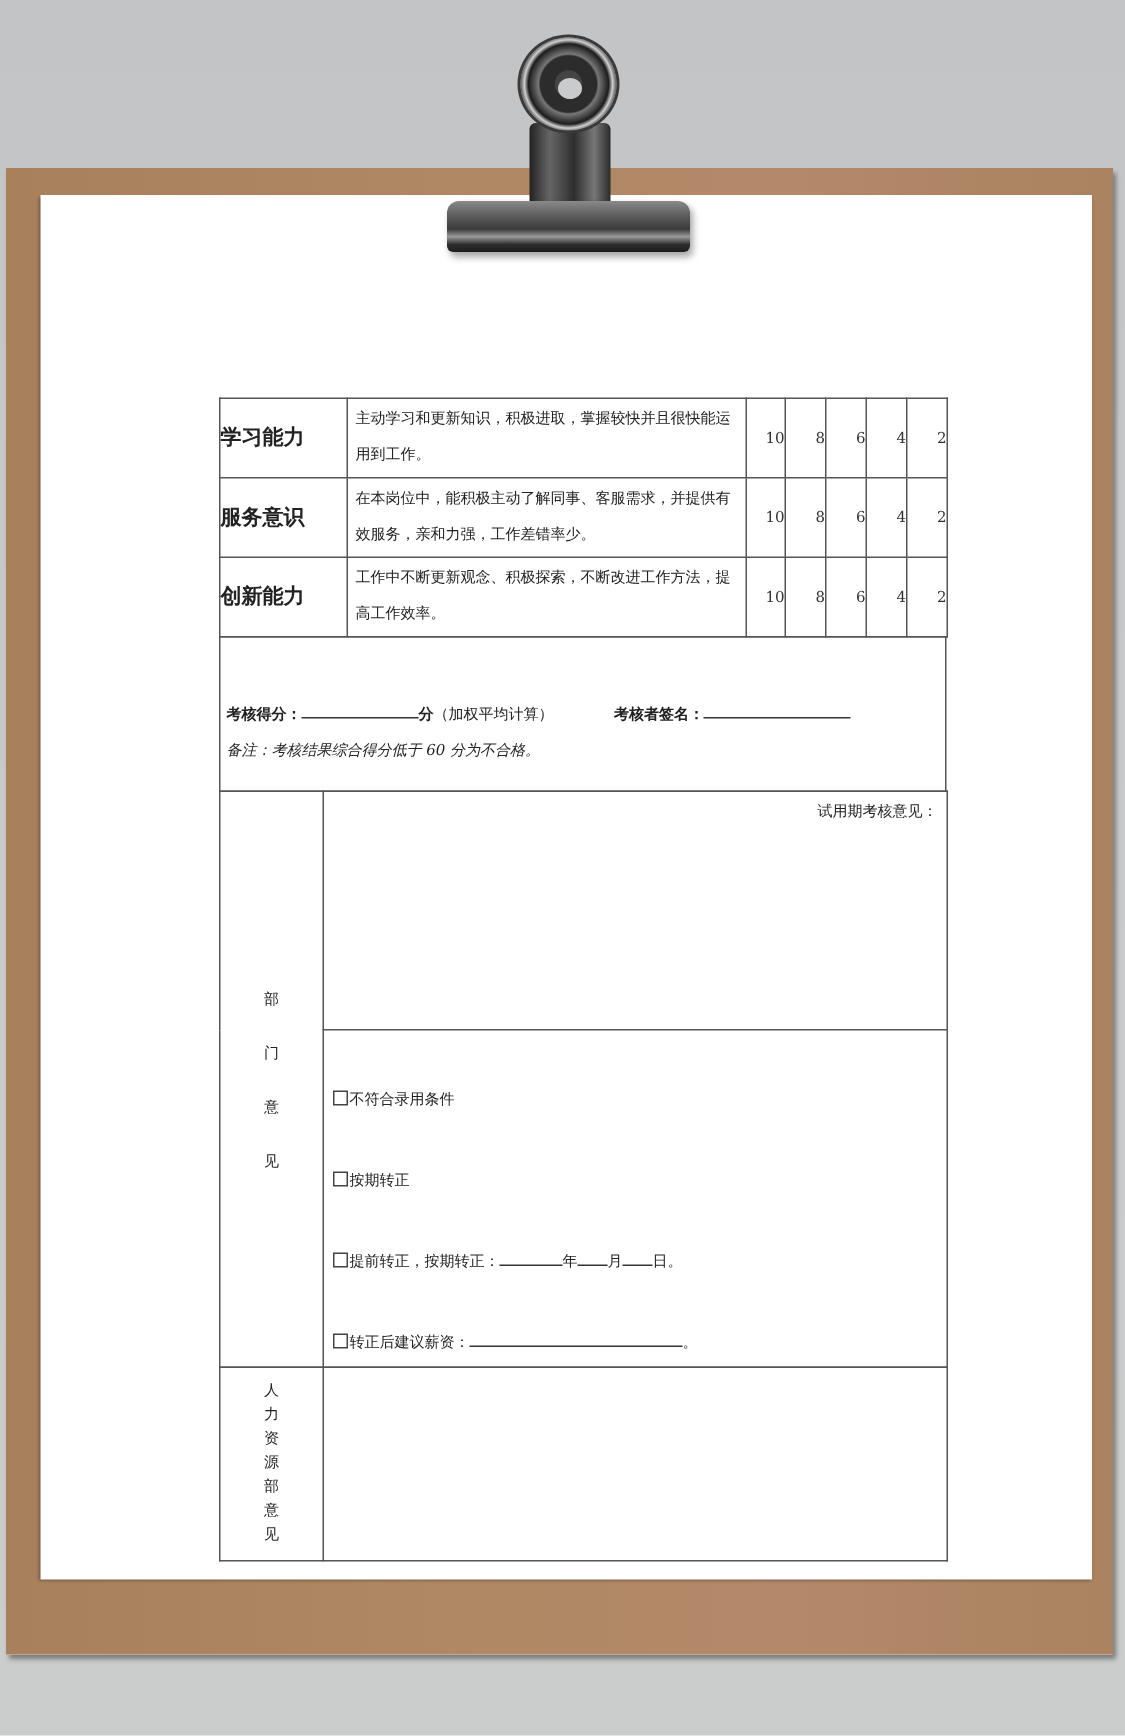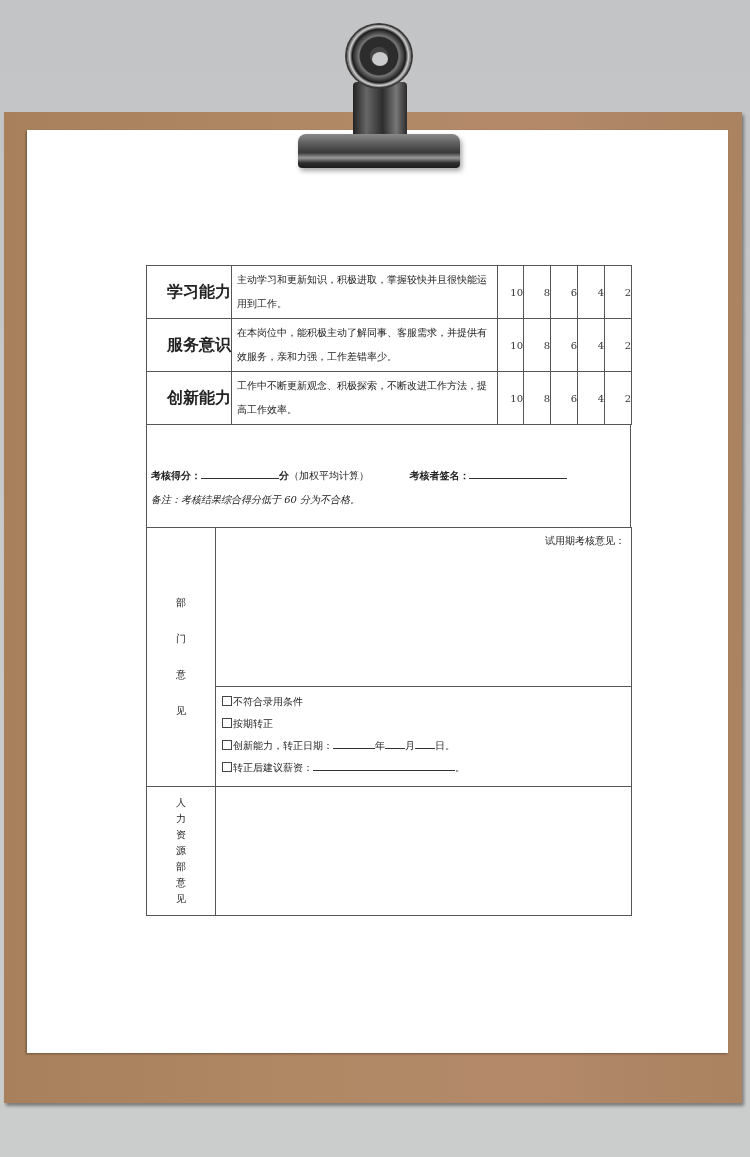--- a/index.html
+++ b/index.html
@@ -37,33 +37,33 @@
   .clip-bar {
     position:absolute; left:298px; top:134px; width:162px; height:34px;
     border-radius:8px 8px 4px 4px;
     background: linear-gradient(180deg,#8a8a8a 0%,#5b5b5b 30%,#3a3a3a 55%,#9a9a9a 70%,#2e2e2e 85%,#1c1c1c 100%);
     box-shadow: 2px 3px 5px rgba(0,0,0,0.35);
   }
   
   .sheet { position:absolute; left:146px; top:265px; width:485px; font-size:10px; }
   table { border-collapse:collapse; width:485px; table-layout:fixed; }
   td { border:1px solid #555; padding:0; vertical-align:middle; }
-  .crit-label { font-family:Liberation Serif, serif; font-weight:bold; text-align:right; font-size:16px; }
+  .crit-label { font-family:Liberation Serif, serif; font-weight:bold; text-align:left; font-size:14px; }
   .crit-desc { padding:2px 5px; line-height:24px; font-size:10px;margin-left:24px; }
   .score { text-align:right; font-size:10px; color:#333; }
   .summary { position:relative; height:102px;text-align:center; }
   .sum-line1 { position:absolute; left:4px; top:44px; font-size:10px; white-space:nowrap; }
   .sum-line2 { position:absolute; left:4px; top:68px; font-size:10px; white-space:nowrap;font-style:italic; }
   .bold { font-family:"DejaVu Sans","Liberation Sans",sans-serif; font-weight:bold; }
   .blank { display:inline-block; border-bottom:1px solid #333; vertical-align:baseline; height:9px; }
   .vert { text-align:center; font-size:10px; }
   .vchar { display:block; }
   .dept-top { height:146px; vertical-align:top; padding:6px 6px;text-align:right; }
   .dept-bottom { height:91px; vertical-align:top; padding:4px 6px; }
-  .opt { height:22px; line-height:22px; font-size:10px; white-space:nowrap; }
+  .opt { height:22px; line-height:22px; font-size:10px; white-space:nowrap;margin-top:32px; }
   .box { display:inline-block; width:8px; height:8px; border:1px solid #444; margin-right:1px; vertical-align:-1px; }
   .hr-cell { height:128px; }
 </style>
 </head>
 <body>
 
 <div class="board"></div>
 <div class="paper"></div>
 
 <div>
@@ -146,21 +146,21 @@
         <span class="vchar">见</span>
       </td>
       <td class="dept-top">
         <span>试用期考核意见：</span>
       </td>
     </tr>
     <tr>
       <td class="dept-bottom">
         <div class="opt"><span class="box"></span><span>不符合录用条件</span></div>
         <div class="opt"><span class="box"></span><span>按期转正</span></div>
-        <div class="opt"><span class="box"></span><span>创新能力，转正日期：</span><span class="blank" style="width:42px"></span><span>年</span><span class="blank" style="width:20px"></span><span>月</span><span class="blank" style="width:20px"></span><span>日。</span></div>
+        <div class="opt"><span class="box"></span><span>提前转正，按期转正：</span><span class="blank" style="width:42px"></span><span>年</span><span class="blank" style="width:20px"></span><span>月</span><span class="blank" style="width:20px"></span><span>日。</span></div>
         <div class="opt"><span class="box"></span><span>转正后建议薪资：</span><span class="blank" style="width:142px"></span><span>。</span></div>
       </td>
     </tr>
   </tbody>
     </table>
 
   <table style="margin-top:-1px">
     <colgroup>
         <col style="width:69px">
         <col style="width:416px">

